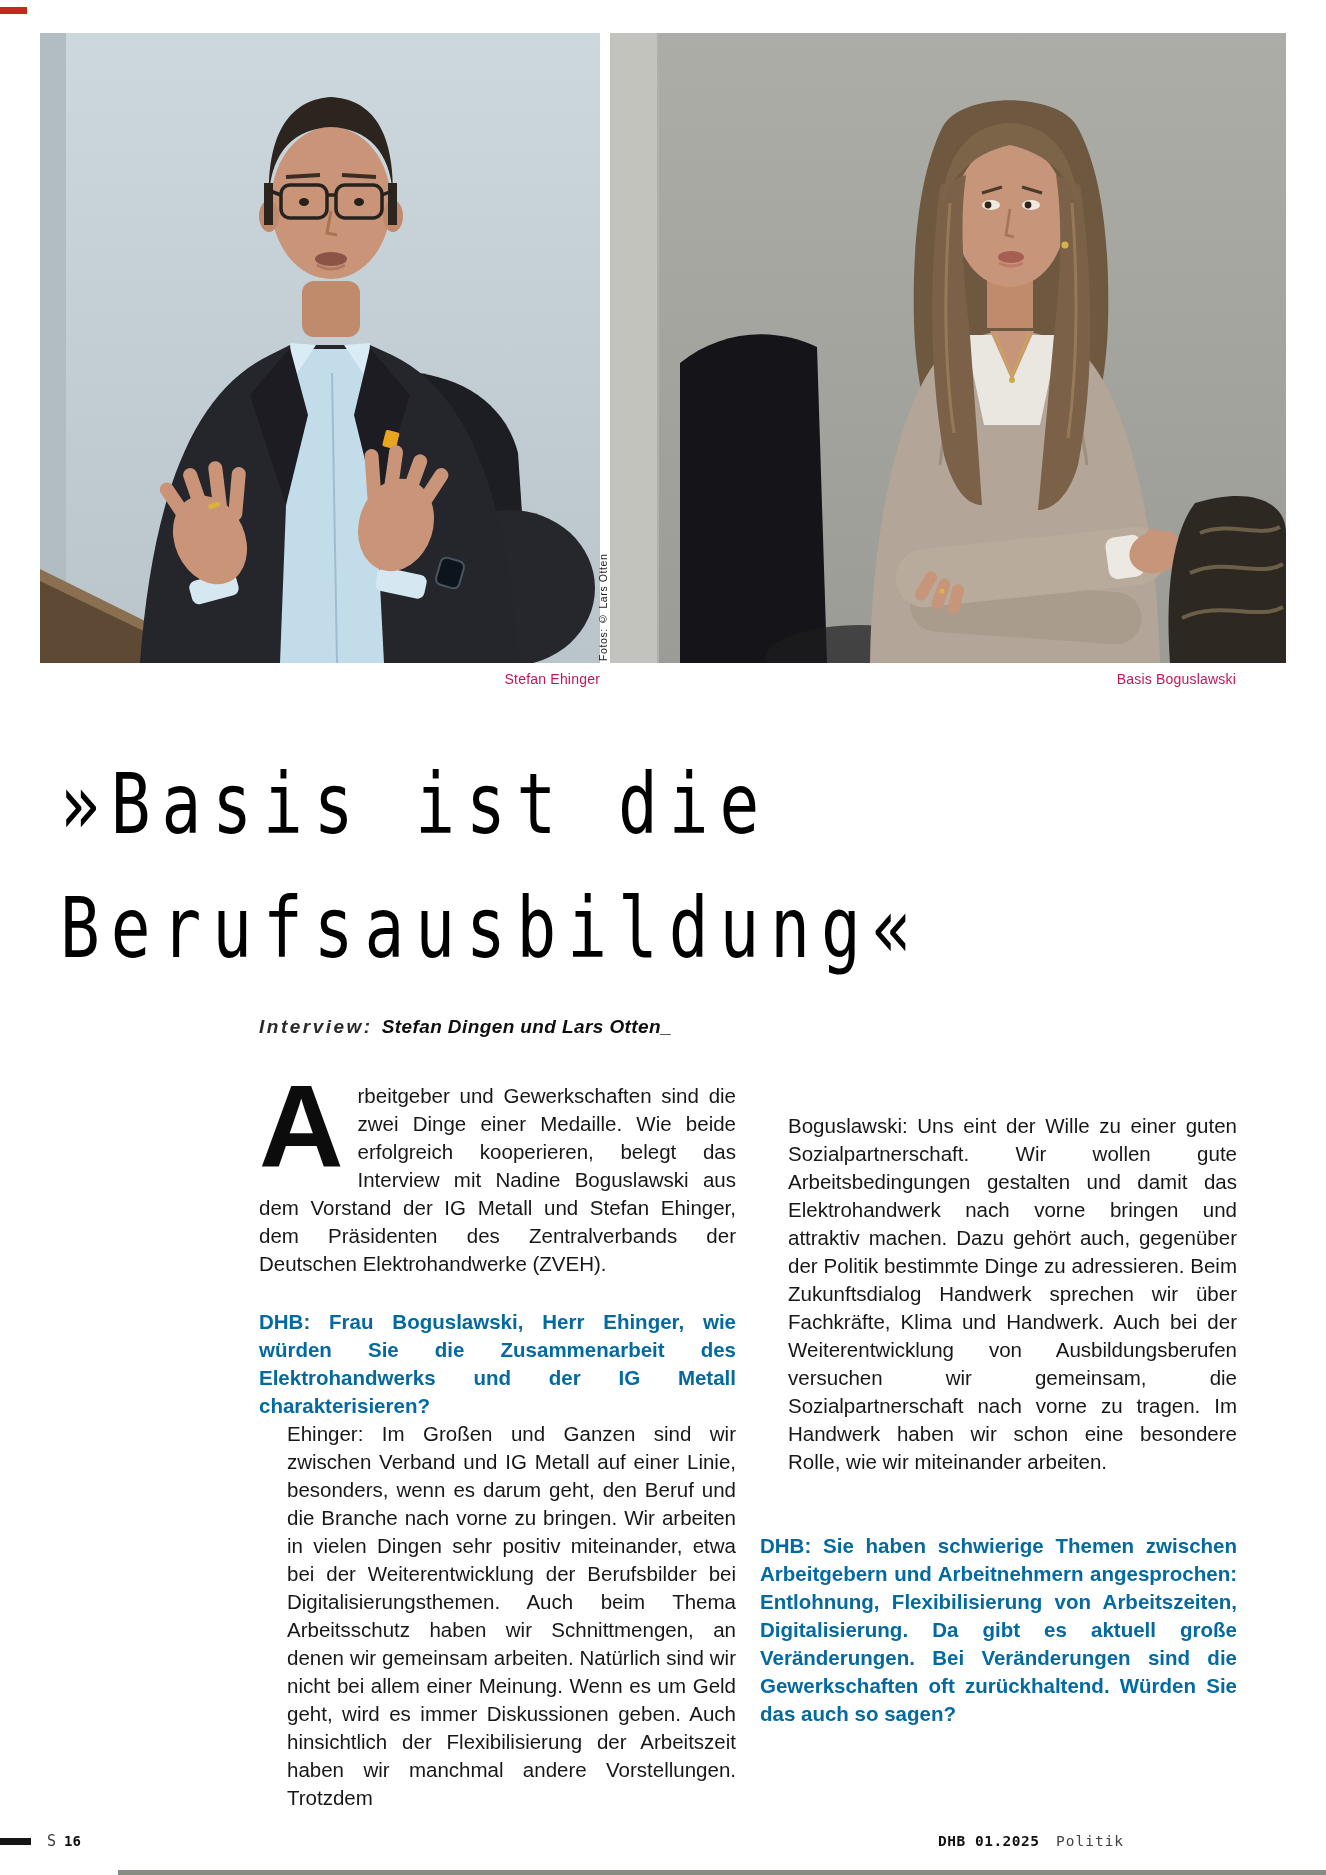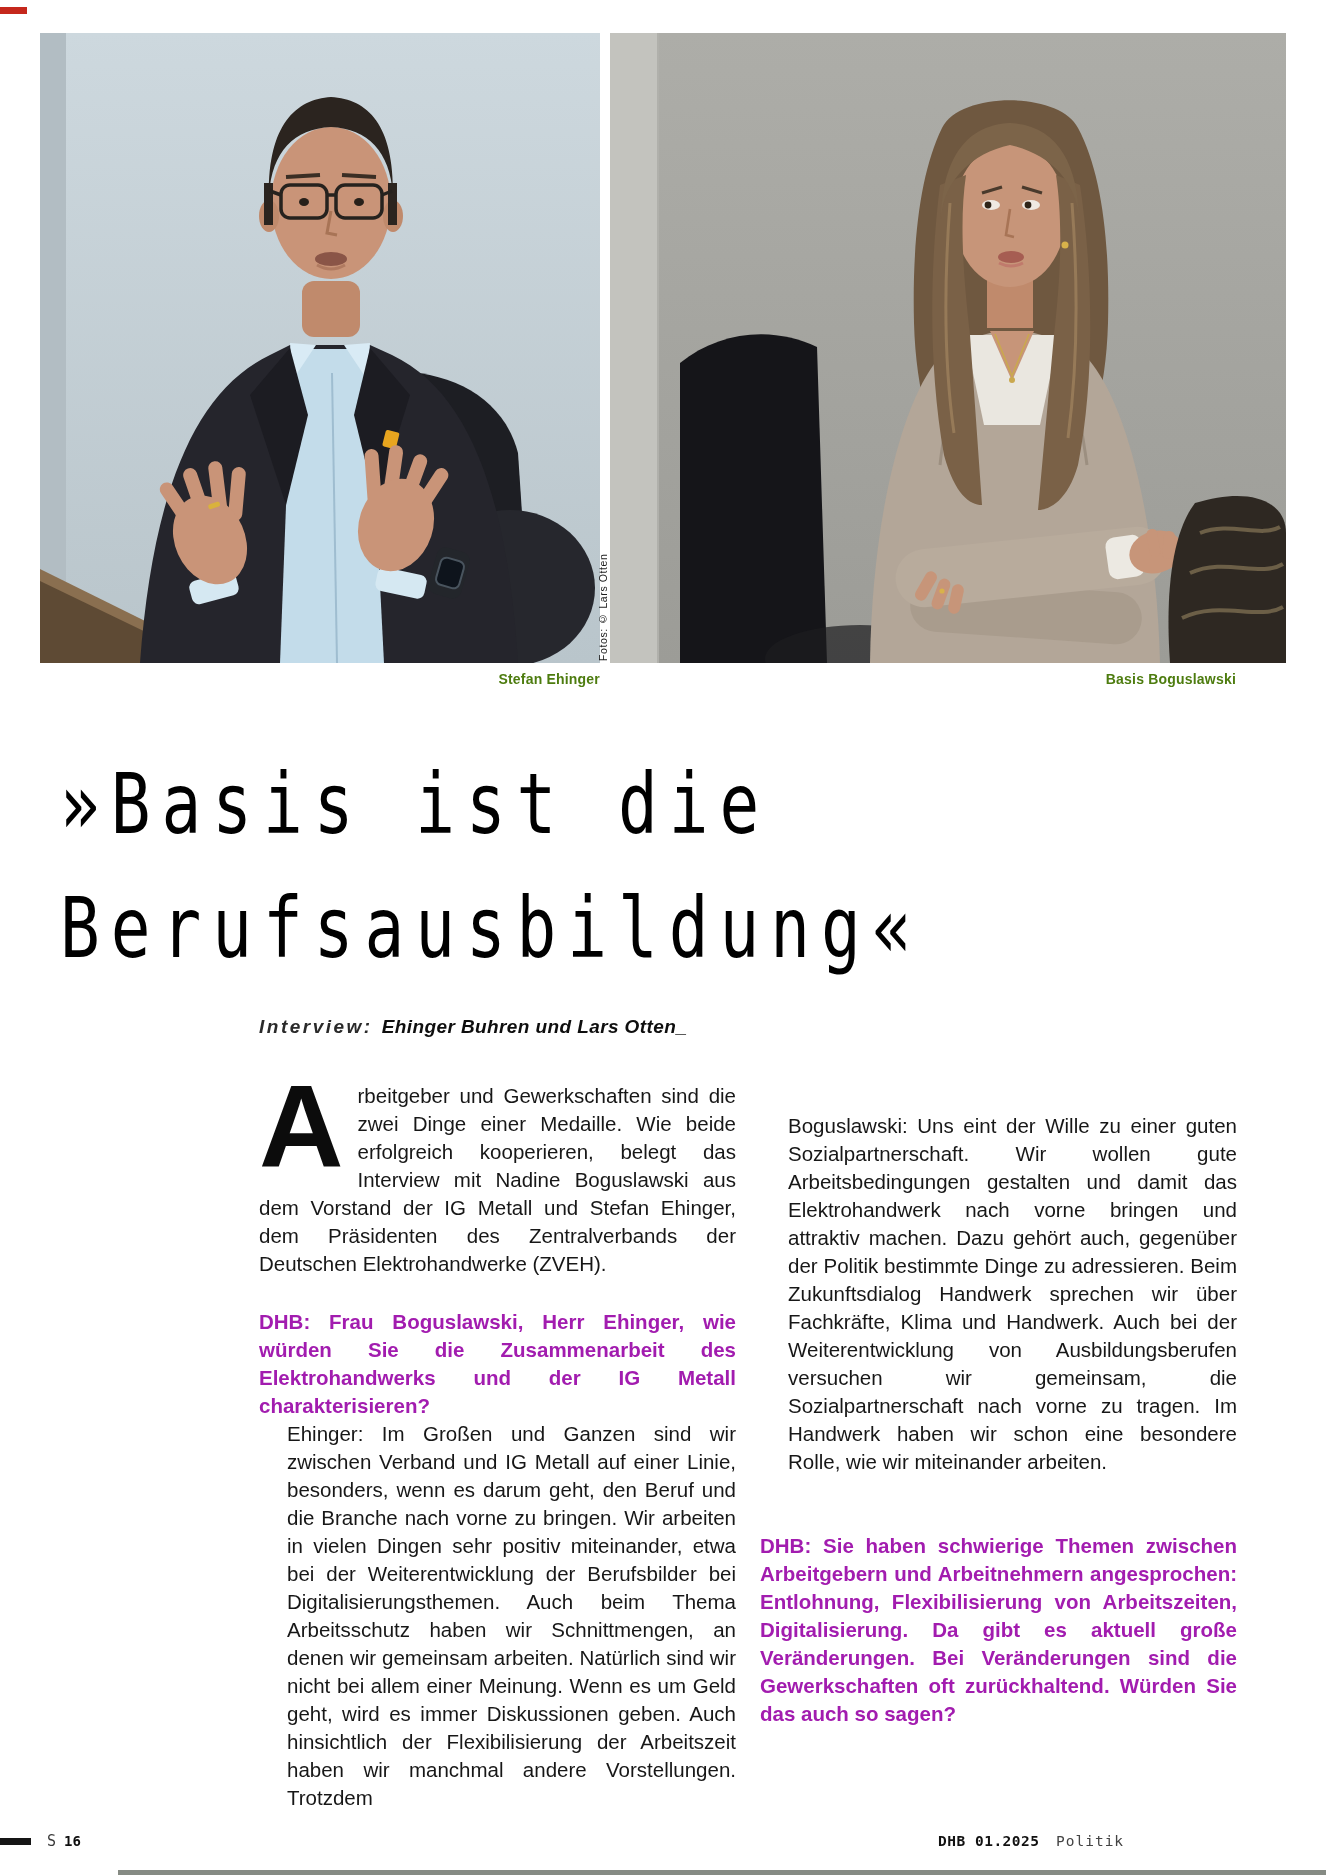--- a/index.html
+++ b/index.html
@@ -14,21 +14,21 @@
   .photo svg{display:block;width:100%;height:100%;}
   .photo-left{left:40px;width:560px;}
   .photo-right{left:610px;width:676px;}
 
   .photo-credit{
     position:absolute;left:597px;top:473px;height:188px;width:14px;
     writing-mode:vertical-rl;transform:rotate(180deg);
     font-size:10.5px;letter-spacing:.6px;color:#1c1c1c;white-space:nowrap;
   }
 
-  .caption{position:absolute;top:671px;font-size:14px;font-weight:700;color:#4d7c0f;
+  .caption{position:absolute;top:671px;font-size:14px;font-weight:400;color:#be185d;
     letter-spacing:.2px;text-align:right;}
   .caption-left{left:40px;width:560px;}
   .caption-right{left:640px;width:596px;}
 
   .headline{
     position:absolute;left:60px;top:742px;margin:0;
     font-family:"DejaVu Sans Mono",monospace;font-weight:500;color:#000;
     font-size:66px;line-height:97px;letter-spacing:11px;white-space:nowrap;
     transform:scaleY(1.28);transform-origin:0 0;
   }
@@ -43,21 +43,21 @@
     display:flex;gap:24px;
     font-size:20.5px;line-height:28px;text-align:justify;color:#171717;
     hyphens:auto;-webkit-hyphens:auto;
   }
   .col{width:477px;}
   .columns p{margin:0;}
   .dropcap{
     float:left;font-weight:700;color:#0c0c0c;
     font-size:117px;line-height:84px;padding:3px 14px 0 0;
   }
-  .question{font-weight:700;color:#a21caf;}
+  .question{font-weight:700;color:#0369a1;}
   .col-left .question{margin-top:30px;}
   .answer{padding-left:28px;}
   .col-right .answer2{margin-top:30px;}
   .col-right .question{margin-top:56px;}
 
   .footer-left{position:absolute;left:0;top:1828px;height:26px;display:flex;align-items:center;}
   .footer-dash{display:inline-block;width:31px;height:7px;background:#151515;margin-right:16px;}
   .page-s{font-family:"DejaVu Sans Mono",monospace;font-size:15px;color:#3a3a3a;margin-right:8px;}
   .page-num{font-family:"DejaVu Sans Mono",monospace;font-size:14px;font-weight:700;color:#0e0e0e;}
 
@@ -219,21 +219,21 @@
 
   <div class="caption caption-left">Stefan Ehinger</div>
   <div class="caption caption-right">Basis Boguslawski</div>
 
   <h1 class="headline">
     <span>»Basis ist die</span>
     <span>Berufsausbildung«</span>
   </h1>
 
   <div class="byline">
-    <span class="byline-label">Interview:</span><span class="byline-authors">Ehinger Buhren und Lars Otten_</span>
+    <span class="byline-label">Interview:</span><span class="byline-authors">Stefan Dingen und Lars Otten_</span>
   </div>
 
   <div class="columns">
     <div class="col col-left">
       <p class="intro"><span class="dropcap">A</span><span>rbeitgeber und Gewerkschaften sind die zwei Dinge einer Medaille. Wie beide erfolgreich kooperieren, belegt das Interview mit Nadine Boguslawski aus dem Vorstand der IG Metall und Stefan Ehinger, dem Präsidenten des Zentralverbands der Deutschen Elektrohandwerke (ZVEH).</span></p>
       <p class="question">DHB: Frau Boguslawski, Herr Ehinger, wie würden Sie die Zusammenarbeit des Elektrohandwerks und der IG Metall charakterisieren?</p>
       <p class="answer">Ehinger: Im Großen und Ganzen sind wir zwischen Verband und IG Metall auf einer Linie, besonders, wenn es darum geht, den Beruf und die Branche nach vorne zu bringen. Wir arbeiten in vielen Dingen sehr positiv miteinander, etwa bei der Weiterentwicklung der Berufsbilder bei Digitalisierungsthemen. Auch beim Thema Arbeitsschutz haben wir Schnittmengen, an denen wir gemeinsam arbeiten. Natürlich sind wir nicht bei allem einer Meinung. Wenn es um Geld geht, wird es immer Diskussionen geben. Auch hinsichtlich der Flexibilisierung der Arbeitszeit haben wir manchmal andere Vorstellungen. Trotzdem</p>
     </div>
     <div class="col col-right">
       <p class="answer answer2">Boguslawski: Uns eint der Wille zu einer guten Sozialpartnerschaft. Wir wollen gute Arbeitsbedingungen gestalten und damit das Elektrohandwerk nach vorne bringen und attraktiv machen. Dazu gehört auch, gegenüber der Politik bestimmte Dinge zu adressieren. Beim Zukunftsdialog Handwerk sprechen wir über Fachkräfte, Klima und Handwerk. Auch bei der Weiterentwicklung von Ausbildungsberufen versuchen wir gemeinsam, die Sozialpartnerschaft nach vorne zu tragen. Im Handwerk haben wir schon eine besondere Rolle, wie wir miteinander arbeiten.</p>

